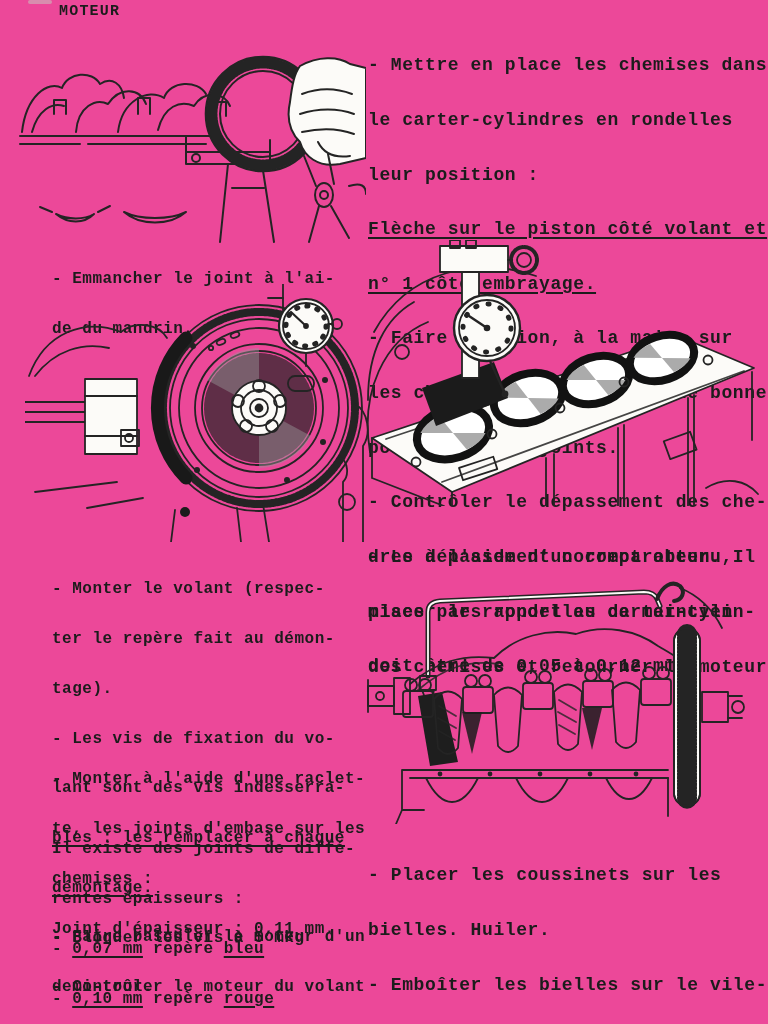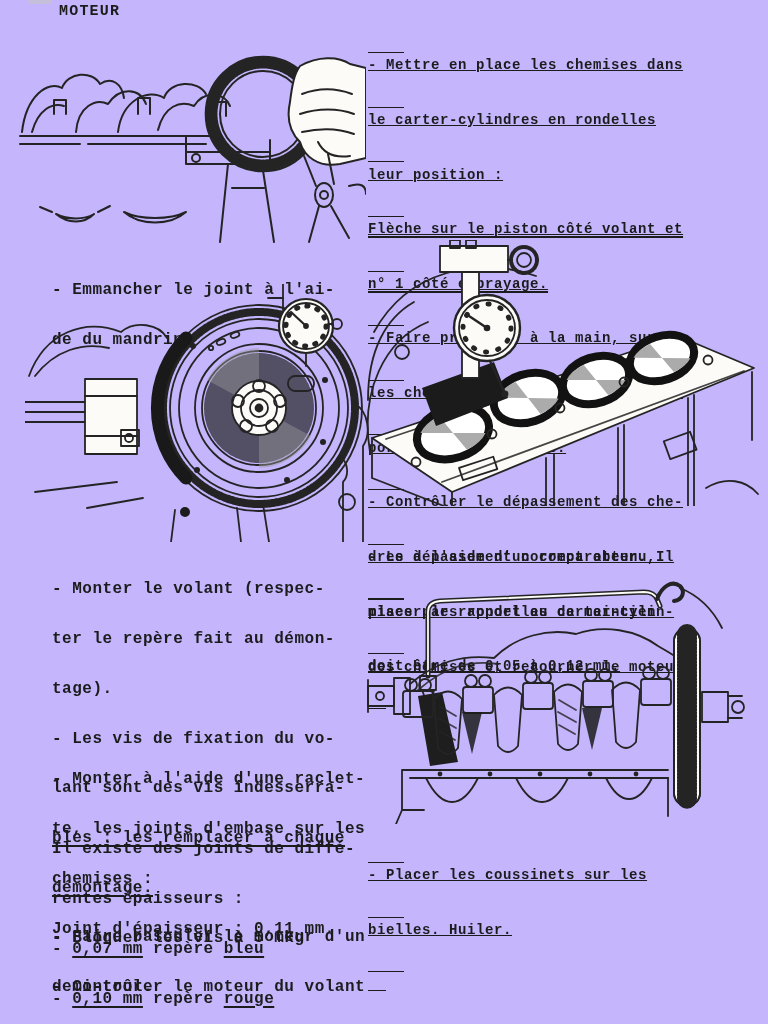--- a/index.html
+++ b/index.html
@@ -1,27 +1,27 @@
 <!DOCTYPE html>
 <html><head>
 <meta charset="utf-8">
 <style>
   html,body{margin:0;padding:0;background:#e8e6e1;}
   #page{
     position:relative;
     width:768px;height:1024px;
     margin:0 auto;
-    background:#c4b5fd;
+    background:#ec4899;
     overflow:hidden;
     font-family:"Liberation Mono","DejaVu Sans Mono",monospace;
     font-weight:bold;
     color:#1c1c1c;
   }
   .tb{position:absolute;white-space:pre;}
-  .rcol{font-size:14px;line-height:18.2px;letter-spacing:0.6px;text-decoration:underline;}
+  .rcol{font-size:18px;line-height:18.2px;letter-spacing:0.6px;}
   .lcol{font-size:16px;line-height:16.6px;letter-spacing:0.5px;}
   .ln{display:block;}
   .u{text-decoration:underline;text-decoration-thickness:1.6px;text-underline-offset:2.5px;}
   .hdr{position:absolute;left:59px;top:3px;font-size:15px;letter-spacing:1.2px;}
   .fig{position:absolute;}
   .fig svg{display:block;}
   .smudge{position:absolute;left:28px;top:0;width:24px;height:4px;background:#c8c6c0;opacity:.55;border-radius:2px;}
 </style>
 </head>
 <body>
@@ -64,21 +64,21 @@
           <path d="M301,170 L291,206 M313,170 L331,202 M331,150 C343,146 348,150 348,158"></path>
         </g>
         <g>
           <path d="M38,178 C50,188 66,188 76,178 C66,184 50,184 38,178 Z M34,176 L22,171 M80,176 L92,170"></path>
           <path d="M106,176 C122,190 152,190 168,176 C152,184 122,184 106,176 Z"></path>
         </g>
       </g>
     </svg>
   </div>
 
-  <div class="tb lcol" style="left:52px;top:249px;">
+  <div class="tb lcol" style="left:52px;top:238px;">
     <span class="ln">- Emmancher le joint à l'ai-</span>
     <span class="ln">de du mandrin.</span>
   </div>
 
   <div class="fig" style="left:25px;top:284px;">
     <svg width="350" height="258" viewBox="0 0 350 258" aria-label="controle-voile-volant-comparateur">
       <g stroke="#242424" fill="none" stroke-width="1.8" stroke-linecap="round" stroke-linejoin="round">
         <g>
           <path d="M4,92 C20,48 60,34 96,48 C110,36 134,40 142,54"></path>
           <path d="M10,92 C30,66 58,58 84,64"></path>
@@ -355,16 +355,17 @@
             <circle cx="270" cy="208" r="2.4"></circle>
           </g>
         </g>
       </g>
     </svg>
   </div>
 
   <div class="tb rcol" style="left:368px;top:830px;">
     <span class="ln">- Placer les coussinets sur les</span>
     <span class="ln">bielles. Huiler.</span>
+    <span class="ln">- Emboîter les bielles sur le vile-</span>
     
   </div>
 
 </div>
 
 </body></html>

